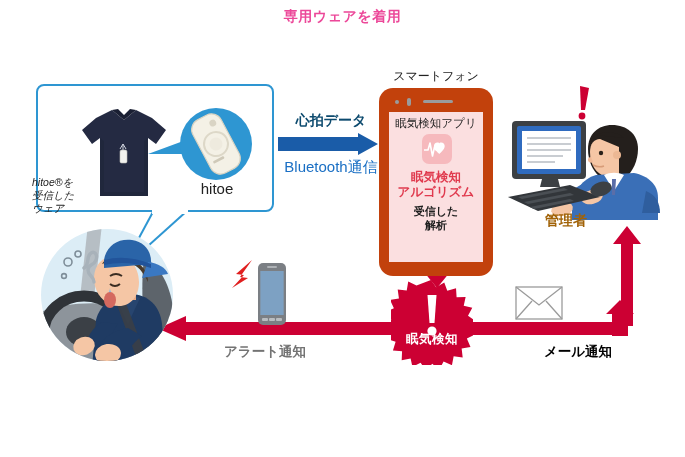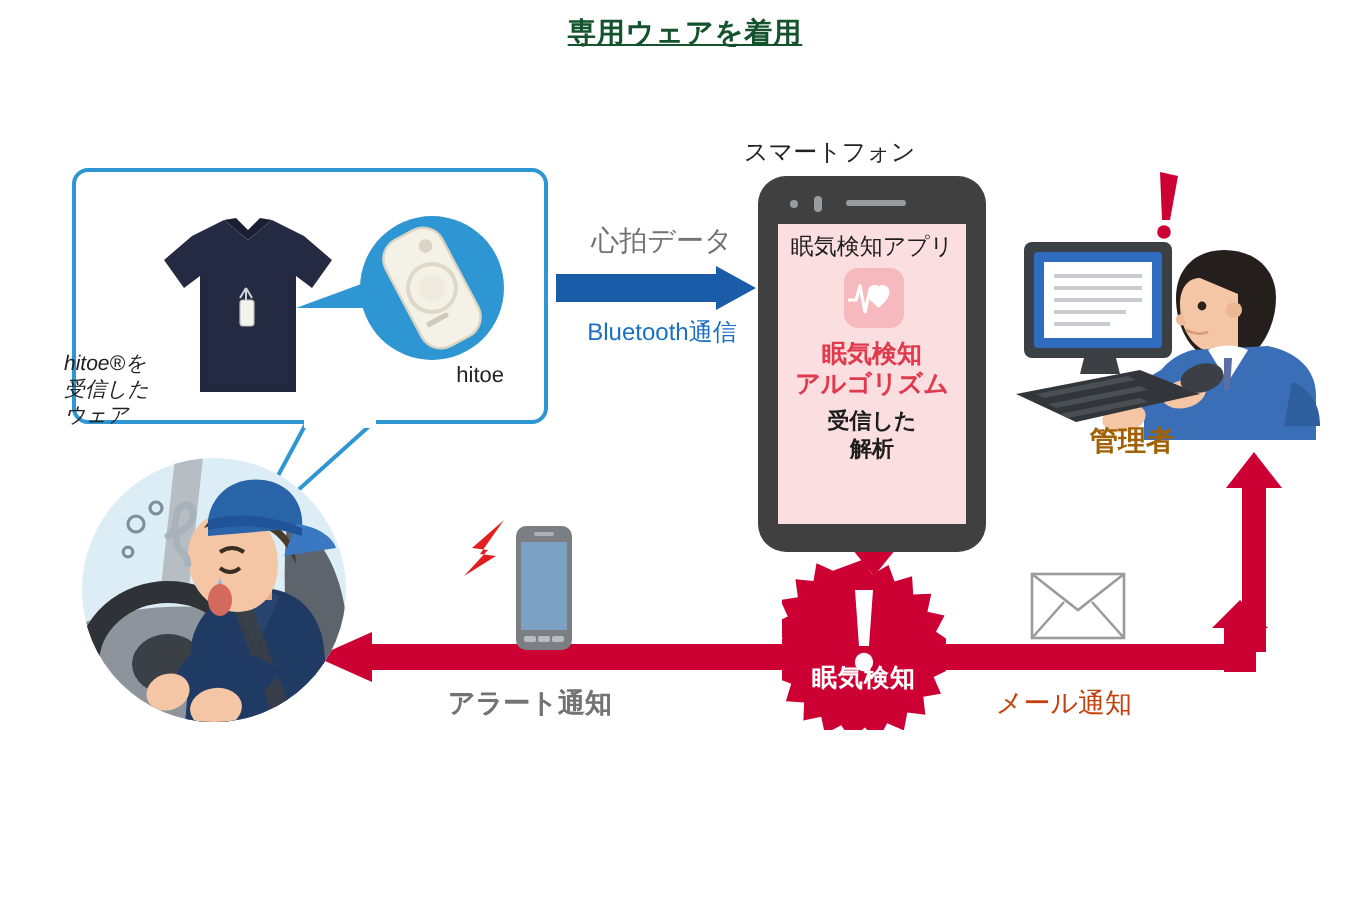--- a/index.html
+++ b/index.html
@@ -14,54 +14,54 @@
   .abs{position:absolute;}
 
   
   .wear-box{
     left:36px;top:84px;width:238px;height:128px;
     border:2px solid #2e96d2;border-radius:8px;background:#fff;
     box-sizing:border-box;z-index:5;
   }
   .wear-title{
     position:absolute;left:0;top:8px;width:100%;text-align:center;
-    font-size:14px;font-weight:bold;color:#14532d;letter-spacing:.5px;text-decoration:underline;
+    font-size:14px;font-weight:bold;color:#ec4899;letter-spacing:.5px;
   }
   
   .wear-notch{
     left:152px;top:208px;width:36px;height:6px;background:#fff;z-index:6;
   }
 
   .shirt-caption{
     left:32px;top:176px;width:74px;text-align:left;
     font-size:10.5px;line-height:13px;color:#222;z-index:7;font-style:italic;
   }
   .trans-caption{
-    left:148px;top:182px;width:104px;text-align:right;
-    font-size:11px;line-height:13px;color:#222;z-index:7;
+    left:165px;top:182px;width:104px;text-align:center;
+    font-size:15px;line-height:13px;color:#222;z-index:7;
   }
 
   
   .hr-label{
     left:281px;top:112px;width:100px;text-align:center;
-    font-size:14px;font-weight:normal;color:#737373;z-index:7;
+    font-size:14px;font-weight:bold;color:#0c4a6e;z-index:7;
   }
   .bt-label{
     left:277px;top:158px;width:108px;text-align:center;
-    font-size:12px;color:#1a6fc4;z-index:7;
+    font-size:15px;color:#1a6fc4;z-index:7;
   }
 
   
   .phone-label{
-    left:372px;top:68px;width:128px;
+    left:372px;top:68px;width:128px;text-align:center;
     font-size:12px;color:#222;z-index:7;
   }
   .phone{
     left:379px;top:88px;width:114px;height:188px;
-    background:#404040;border-radius:14px;z-index:4;
+    background:#c2410c;border-radius:14px;z-index:4;
   }
   .phone-screen{
     position:absolute;left:10px;top:24px;width:94px;height:150px;
     background:#fbdfe0;
   }
   .phone-dot{position:absolute;width:4px;height:4px;border-radius:50%;background:#9a9b9d;left:16px;top:12px;}
   .phone-cam{position:absolute;width:4px;height:8px;border-radius:2px;background:#9a9b9d;left:28px;top:10px;}
   .phone-speaker{position:absolute;width:30px;height:3px;border-radius:2px;background:#9a9b9d;left:44px;top:12px;}
   .app-title{
     position:absolute;left:0;top:4px;width:100%;text-align:center;
@@ -92,22 +92,22 @@
     position:absolute;left:0;top:52px;width:100%;text-align:center;
     font-size:12.5px;font-weight:bold;color:#fff;letter-spacing:.5px;
   }
 
   
   .alert-label{
     left:200px;top:343px;width:130px;text-align:center;
     font-size:13.5px;font-weight:bold;color:#737373;z-index:9;
   }
   .mail-label{
-    left:472px;top:343px;width:120px;text-align:center;
-    font-size:13.5px;font-weight:normal;color:#c2410c;z-index:9;
+    left:518px;top:343px;width:120px;text-align:center;
+    font-size:13.5px;font-weight:bold;color:#000000;z-index:9;
   }
   .driver-label{
     left:42px;top:358px;width:130px;text-align:center;
     font-size:14px;font-weight:bold;color:#222;z-index:9;
   }
   svg{display:block;}
 </style>
 </head>
 <body>
 

